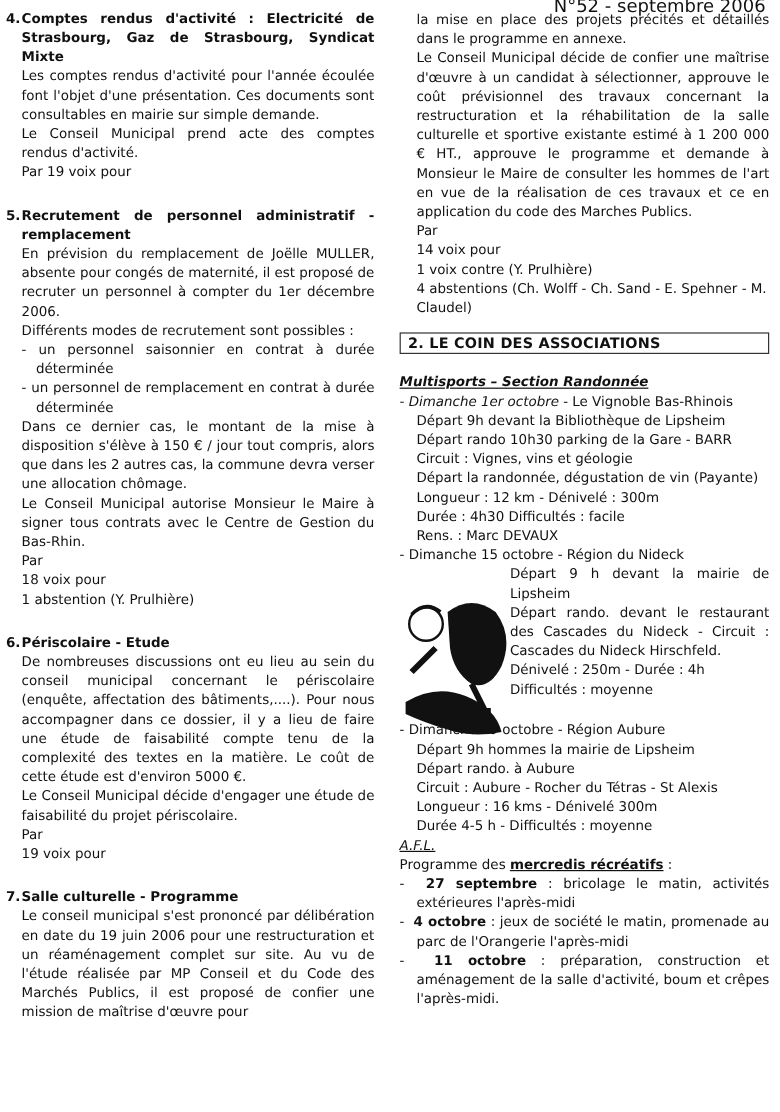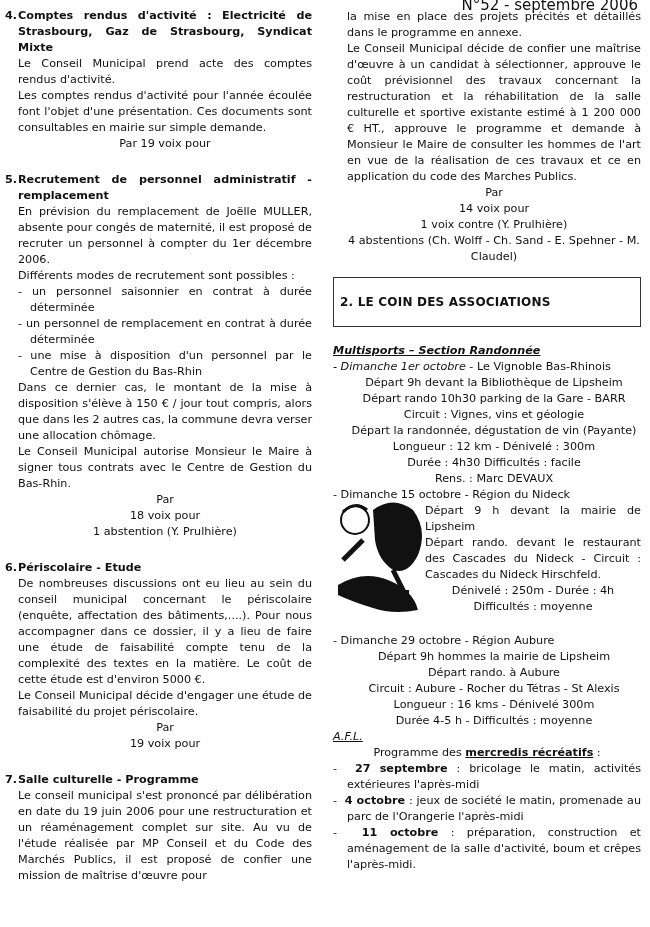--- a/index.html
+++ b/index.html
@@ -6,52 +6,51 @@
   body{width:650px;height:927px;position:relative;overflow:hidden;
        font-family:"DejaVu Sans",sans-serif;color:#111;font-size:11.2px;line-height:16px;}
   .col{position:absolute;top:0;}
   .left{left:0;width:312px;}
   .right{left:333px;width:308px;}
   .hdr{position:absolute;top:0;right:12px;font-size:15px;line-height:10px;}
   .item{position:relative;padding-left:18px;}
   .num{position:absolute;left:5px;top:0;font-weight:bold;}
   .ttl{font-weight:bold;}
   .just{text-align:justify;}
-  p{margin:0;text-align:center;}
+  p{margin:0;}
   .sub{padding-left:12px;text-indent:-12px;}
   .it{font-style:italic;}
   .b{font-weight:bold;}
   .u{text-decoration:underline;}
-  .box{border:1px solid #333;padding:16px 6px;font-weight:bold;font-size:12px;letter-spacing:.2px;}
+  .box{border:1px solid #333;padding:0 6px;font-weight:bold;font-size:12px;letter-spacing:.2px;}
   .ind{padding-left:14px;}
   .event{font-weight:normal;}
   .hiker{position:absolute;left:333px;top:490px;width:110px;height:130px;}
 </style>
 </head>
 <body>
 
 <div class="hdr">N°52 - septembre 2006</div>
 
 <div class="col left">
   <div class="item" style="margin-top:8px;">
     <span class="num">4.</span>
     <div class="ttl just">Comptes rendus d'activité : Electricité de Strasbourg, Gaz de Strasbourg, Syndicat Mixte</div>
+    <p class="just">Les comptes rendus d'activité pour l'année écoulée font l'objet d'une présentation. Ces documents sont consultables en mairie sur simple demande.</p>
     <p class="just">Le Conseil Municipal prend acte des comptes rendus d'activité.</p>
-    <p class="just">Les comptes rendus d'activité pour l'année écoulée font l'objet d'une présentation. Ces documents sont consultables en mairie sur simple demande.</p>
     <p>Par 19 voix pour</p>
   </div>
 
   <div class="item" style="margin-top:20px;">
     <span class="num">5.</span>
     <div class="ttl just">Recrutement de personnel administratif - remplacement</div>
     <p class="just">En prévision du remplacement de Joëlle MULLER, absente pour congés de maternité, il est proposé de recruter un personnel à compter du 1er décembre 2006.</p>
     <p class="just">Différents modes de recrutement sont possibles :</p>
     <p class="sub just">- un personnel saisonnier en contrat à durée déterminée</p>
     <p class="sub just">- un personnel de remplacement en contrat à durée déterminée</p>
-    <p class="sub just">- une mise à disposition d'un personnel par le Centre de Gestion du Bas-Rhin</p>
     <p class="just">Dans ce dernier cas, le montant de la mise à disposition s'élève à 150 € / jour tout compris, alors que dans les 2 autres cas, la commune devra verser une allocation chômage.</p>
     <p class="just">Le Conseil Municipal autorise Monsieur le Maire à signer tous contrats avec le Centre de Gestion du Bas-Rhin.</p>
     <p>Par</p>
     <p>18 voix pour</p>
     <p>1 abstention (Y. Prulhière)</p>
   </div>
 
   <div class="item" style="margin-top:20px;">
     <span class="num">6.</span>
     <div class="ttl">Périscolaire - Etude</div>

